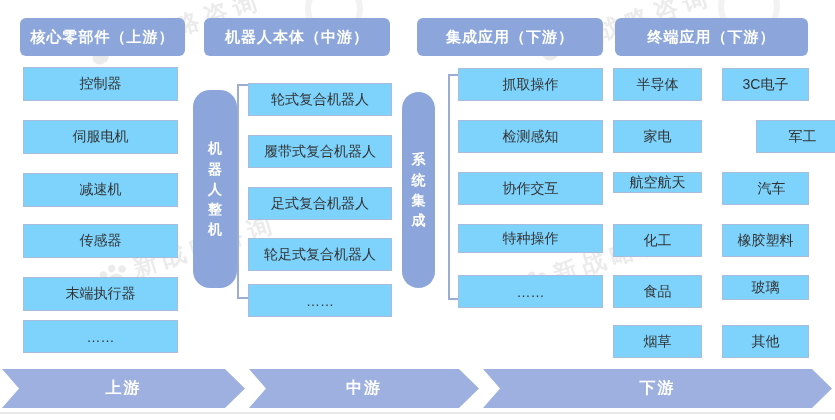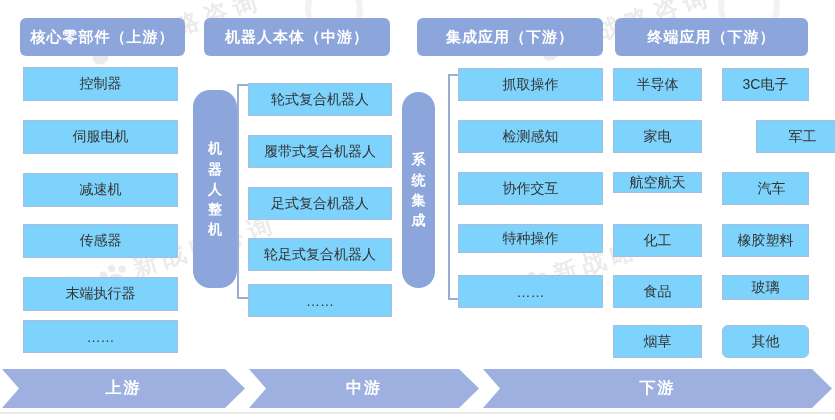--- a/index.html
+++ b/index.html
@@ -142,20 +142,20 @@
   <div class="box" style="left:613px;top:172px;width:89px;height:21px;">航空航天</div>
   <div class="box" style="left:613px;top:224px;width:89px;height:33px;">化工</div>
   <div class="box" style="left:613px;top:275px;width:89px;height:33px;">食品</div>
   <div class="box" style="left:613px;top:325px;width:89px;height:33px;">烟草</div>
 
   <div class="box" style="left:722px;top:68px;width:87px;height:33px;">3C电子</div>
   <div class="box" style="left:756px;top:120px;width:93px;height:33px;">军工</div>
   <div class="box" style="left:722px;top:172px;width:87px;height:33px;padding-left:12px;">汽车</div>
   <div class="box" style="left:722px;top:224px;width:87px;height:33px;">橡胶塑料</div>
   <div class="box" style="left:722px;top:275px;width:87px;height:25px;">玻璃</div>
-  <div class="box" style="left:722px;top:325px;width:87px;height:33px;border-radius:6px;">其他</div>
+  <div class="box" style="left:722px;top:325px;width:87px;height:33px;">其他</div>
 
   <div class="band" style="left:2px;width:243px;">上游</div>
   <div class="band" style="left:249px;width:230px;">中游</div>
   <div class="band" style="left:483px;width:349px;">下游</div>
 
   <div class="divider"></div>
 </div>
 
 </body></html>

